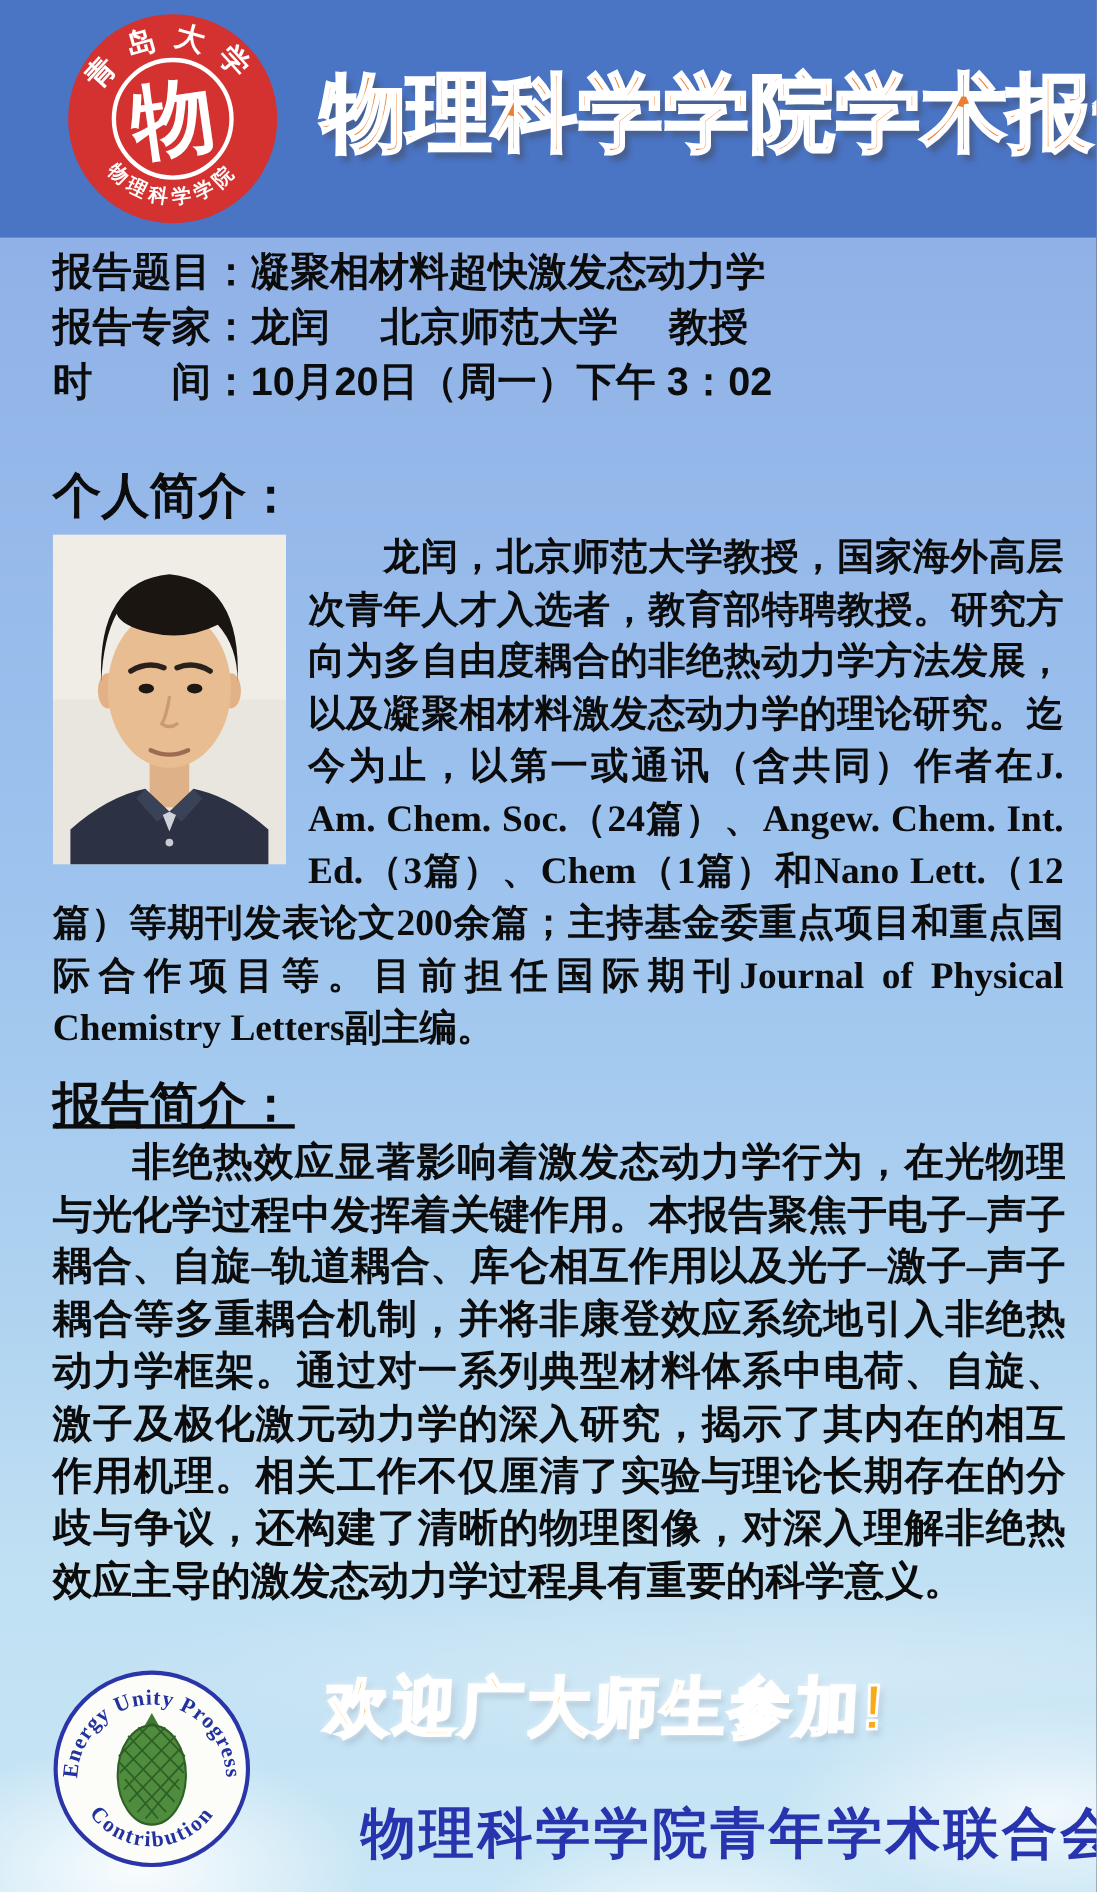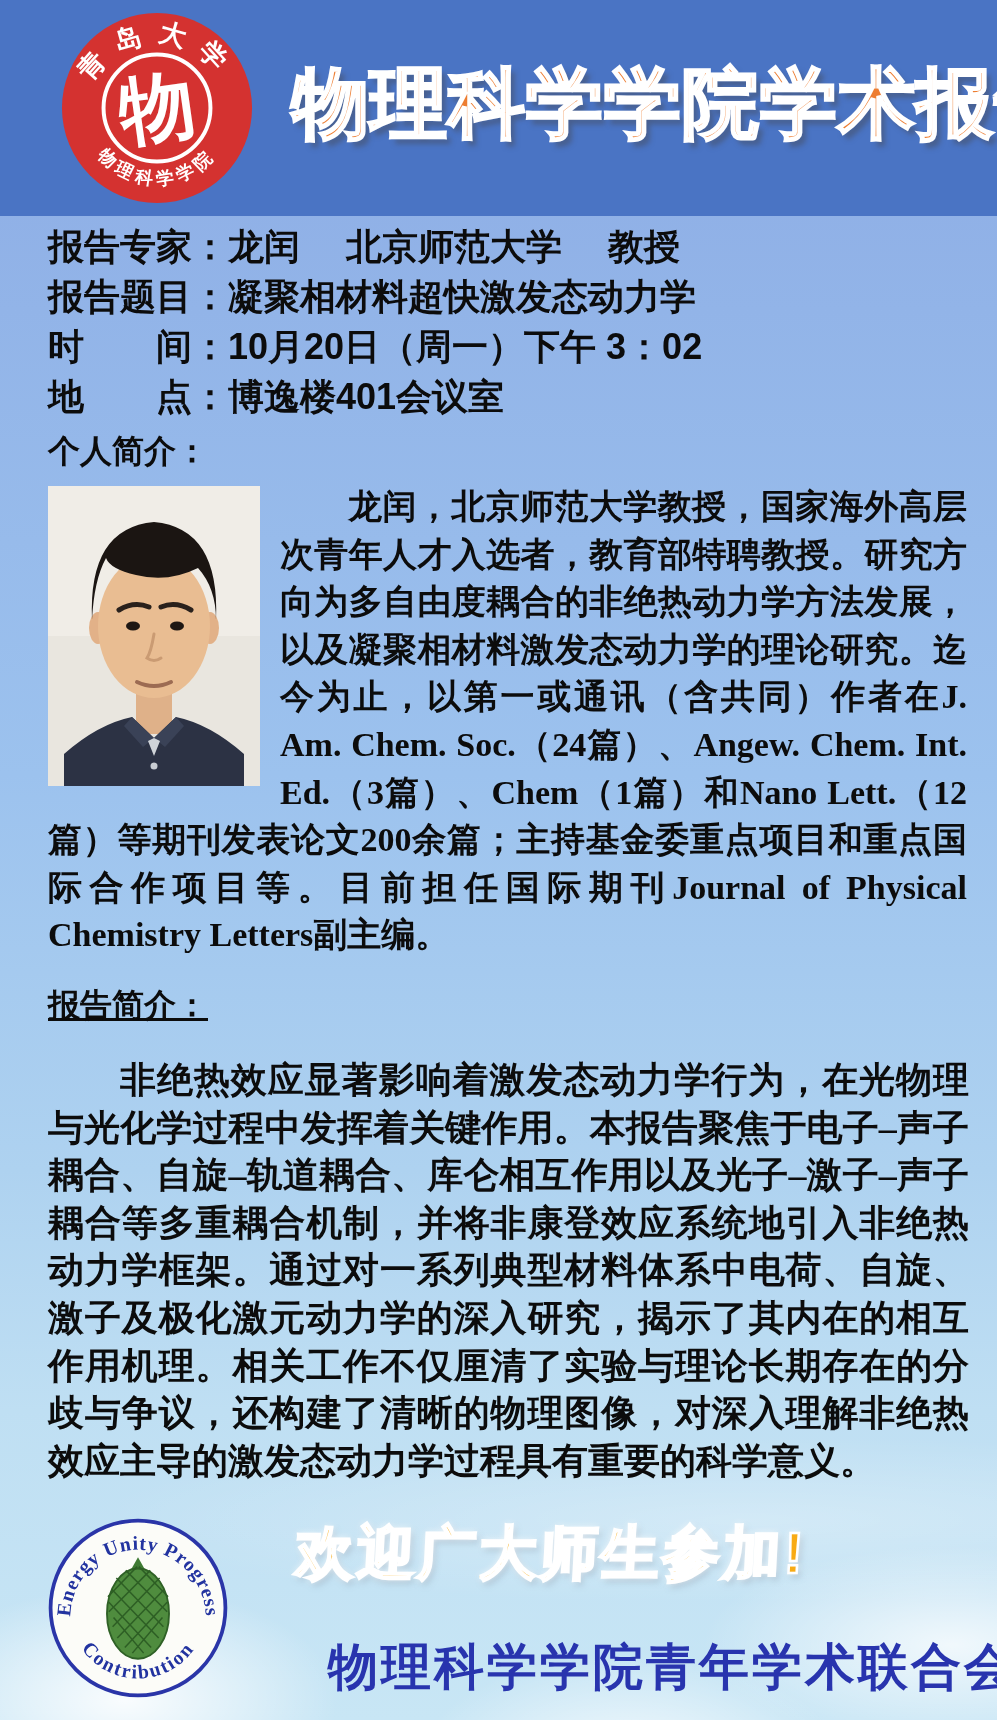--- a/index.html
+++ b/index.html
@@ -42,38 +42,37 @@
   }
 
   
   .info-block{position:absolute;left:48px;top:222px;width:920px;}
   .info-line{
     font-size:36px;line-height:50px;font-weight:bold;color:#0c0c0c;
     white-space:pre-wrap;
   }
   .section-heading{
     position:absolute;left:48px;width:400px;
-    font-size:32px;line-height:50px;font-weight:bold;color:#0c0c0c;
+    font-size:44px;line-height:50px;font-weight:bold;color:#0c0c0c;
   }
   .profile-heading{top:426px;}
   .abstract-heading{top:980px;text-decoration:underline;}
 
   .bio-block{position:absolute;left:48px;top:483px;width:919px;}
   .speaker-photo{float:left;width:212px;height:300px;margin:3px 20px 10px 0;display:block;}
   .bio-text{
     font-size:34px;line-height:47.6px;font-weight:bold;color:#0c0c0c;
     text-align:justify;text-indent:2em;
     font-family:"Liberation Serif","Liberation Sans","DejaVu Sans",sans-serif;
   }
   .abstract-text{
     position:absolute;left:48px;top:1033px;width:921px;
     font-size:36px;line-height:47.6px;font-weight:bold;color:#0c0c0c;
     text-align:justify;text-indent:2em;
     font-family:"Liberation Serif","Liberation Sans","DejaVu Sans",sans-serif;
-    margin-top:24px;
   }
 
   
   .assoc-logo{position:absolute;left:44px;top:1514px;width:188px;height:188px;}
   .assoc-arc{font-family:"Liberation Serif","DejaVu Serif",serif;font-weight:bold;}
   .welcome-text{
     position:absolute;left:296px;top:1516px;
     font-size:58px;line-height:74px;font-weight:900;letter-spacing:3px;
     color:#f8ab15;
     -webkit-text-stroke:2.5px #ffffff;
@@ -112,24 +111,23 @@
       </text>
       <text class="seal-arc" font-size="18" fill="#ffffff" letter-spacing="5" text-anchor="middle">
         <textPath href="#sealBottomArc" startOffset="50%">物理科学学院</textPath>
       </text>
       <text y="26" text-anchor="middle" font-size="76" font-weight="bold" fill="#ffffff" transform="rotate(-8)" class="seal-arc">物</text>
     </svg>
     <div class="header-title">物理科学学院学术报告</div>
   </div>
 
   <div class="info-block">
+    <div class="info-line">报告题目：凝聚相材料超快激发态动力学</div>
     <div class="info-line">报告专家：龙闰　 北京师范大学　 教授</div>
-    <div class="info-line">报告题目：凝聚相材料超快激发态动力学</div>
     <div class="info-line">时　　间：10月20日（周一）下午 3：02</div>
-    <div class="info-line">地　　点：博逸楼401会议室</div>
   </div>
 
   <div class="section-heading profile-heading">个人简介：</div>
 
   <div class="bio-block">
     <svg class="speaker-photo" viewBox="0 0 212 300">
       <rect width="212" height="300" fill="#e9e6df"></rect>
       <rect width="212" height="150" fill="#f0ede7"></rect>
       <g>
         <rect x="88" y="198" width="36" height="50" fill="#dfb189"></rect>

